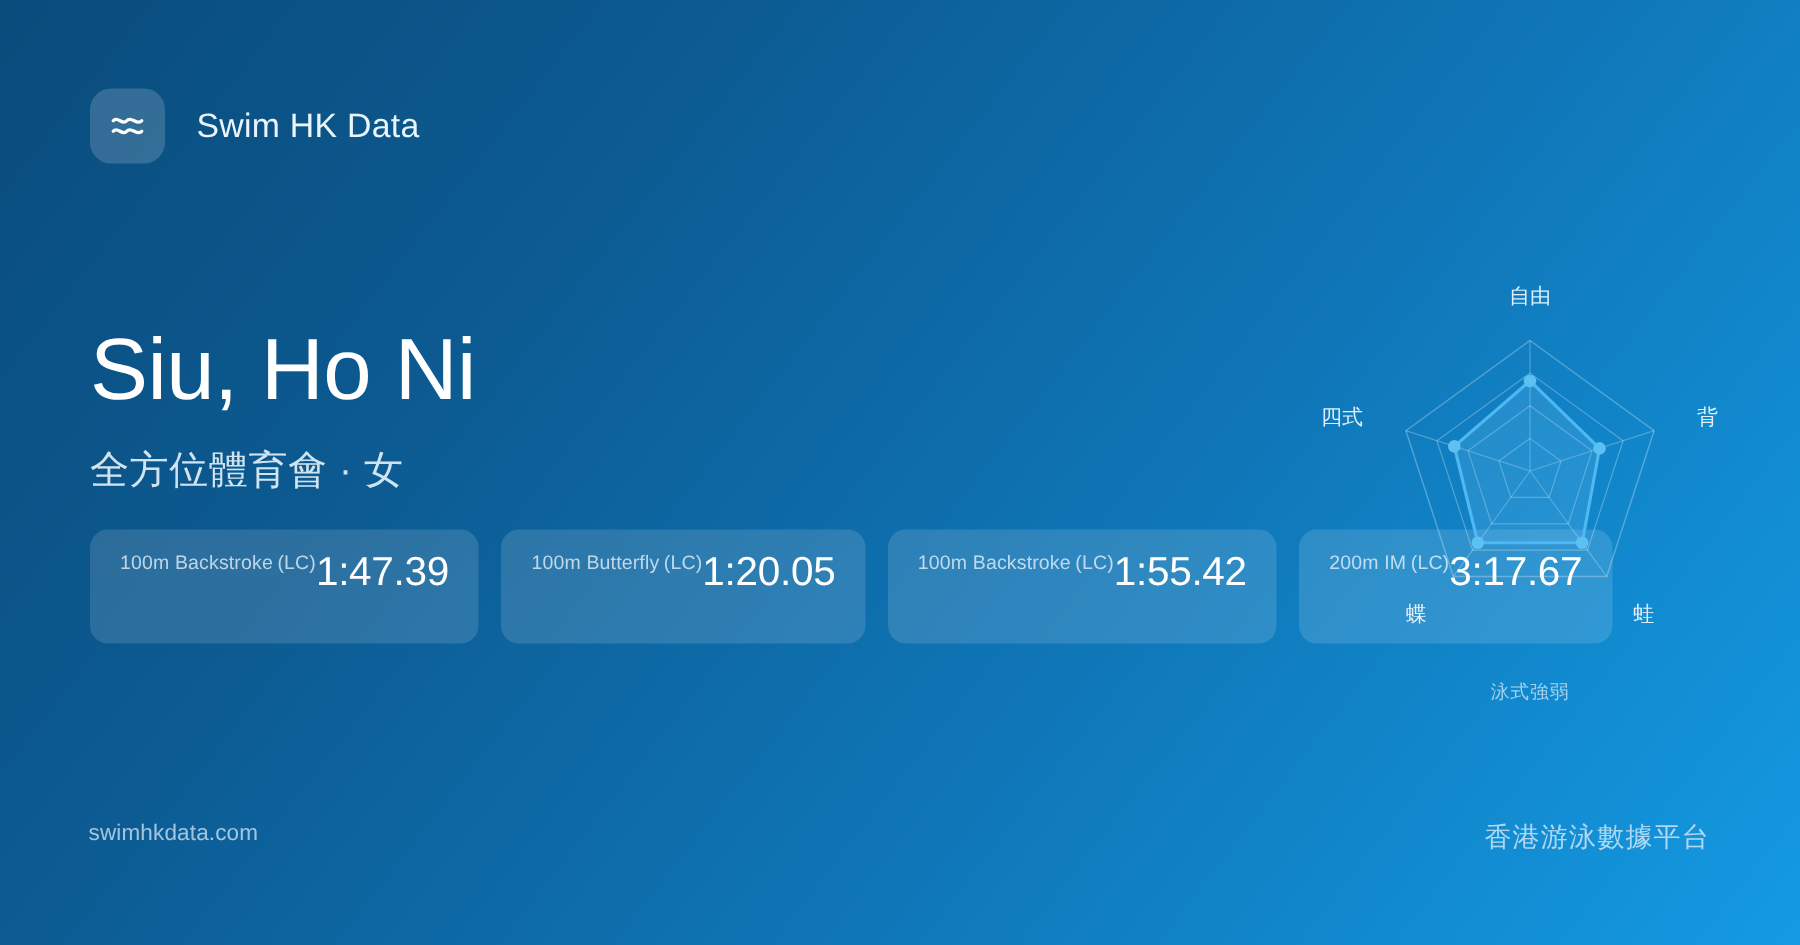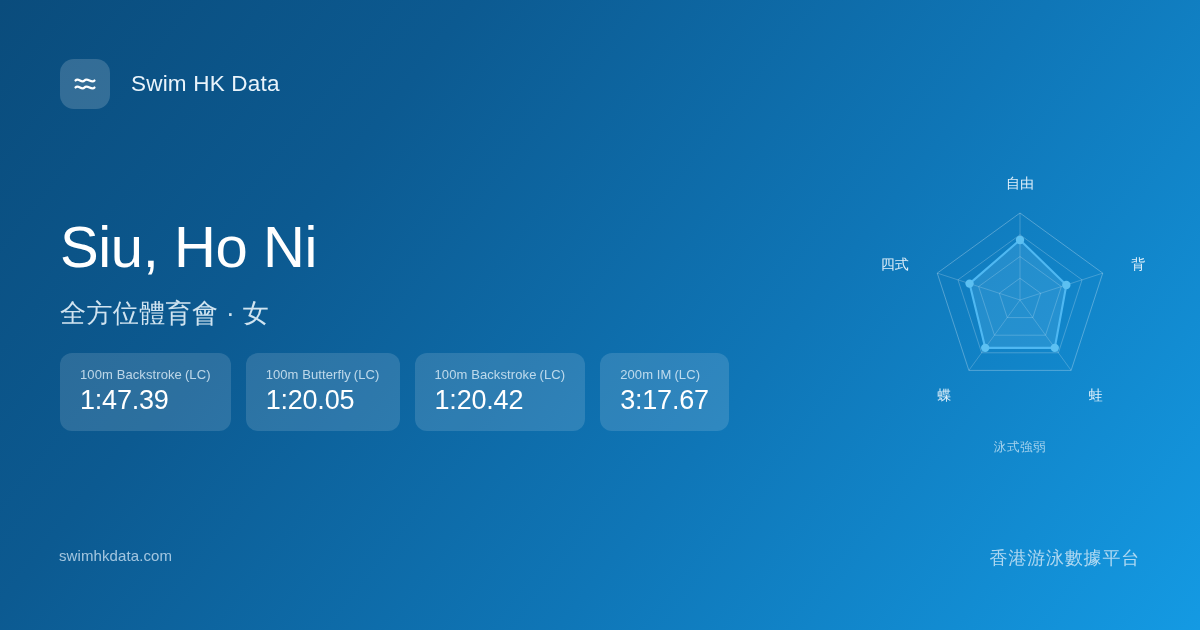--- a/index.html
+++ b/index.html
@@ -34,34 +34,34 @@
     color:rgba(230,243,251,0.90); letter-spacing:.4px; white-space:nowrap;
   }
 
   
   .cards { position:absolute; left:60px; top:353px; display:flex; gap:15px; }
   .card {
     background:rgba(255,255,255,0.135);
     border-radius:12px;
     padding:14px 20px 16px 20px;
     min-height:76px;
-    display:flex; flex-direction:column; justify-content:center;
+    display:flex; flex-direction:row; justify-content:center;
   }
   .card-label {
     font-size:13px; color:rgba(225,240,250,0.80);
     white-space:nowrap; margin-bottom:4px; letter-spacing:.1px;
   }
   .card-label .course { margin-left:3px; }
   .card-value {
     font-size:27px; font-weight:400; color:#ffffff;
     white-space:nowrap; letter-spacing:-0.2px; line-height:1.08;
   }
 
   
-  .radar { position:absolute; left:860px; top:158px; width:320px; height:310px; }
+  .radar { position:absolute; left:860px; top:172px; width:320px; height:310px; }
   .radar svg { display:block; overflow:visible; }
   .radar-caption {
     position:absolute; left:0; right:0; top:281px;
     text-align:center; font-size:12.5px;
     color:rgba(220,238,250,0.72); letter-spacing:.6px;
   }
   .axis-label { font-size:14px; fill:rgba(235,246,253,0.95); }
 
   
   .footer-left {
@@ -103,21 +103,21 @@
     <div class="card">
       <div class="card-label">
         <span>100m Butterfly</span><span class="course">(LC)</span>
       </div>
       <div class="card-value">1:20.05</div>
     </div>
     <div class="card">
       <div class="card-label">
         <span>100m Backstroke</span><span class="course">(LC)</span>
       </div>
-      <div class="card-value">1:20.42</div>
+      <div class="card-value">1:55.42</div>
     </div>
     <div class="card">
       <div class="card-label">
         <span>200m IM</span><span class="course">(LC)</span>
       </div>
       <div class="card-value">3:17.67</div>
     </div>
   </div>
 
   <div class="radar">

